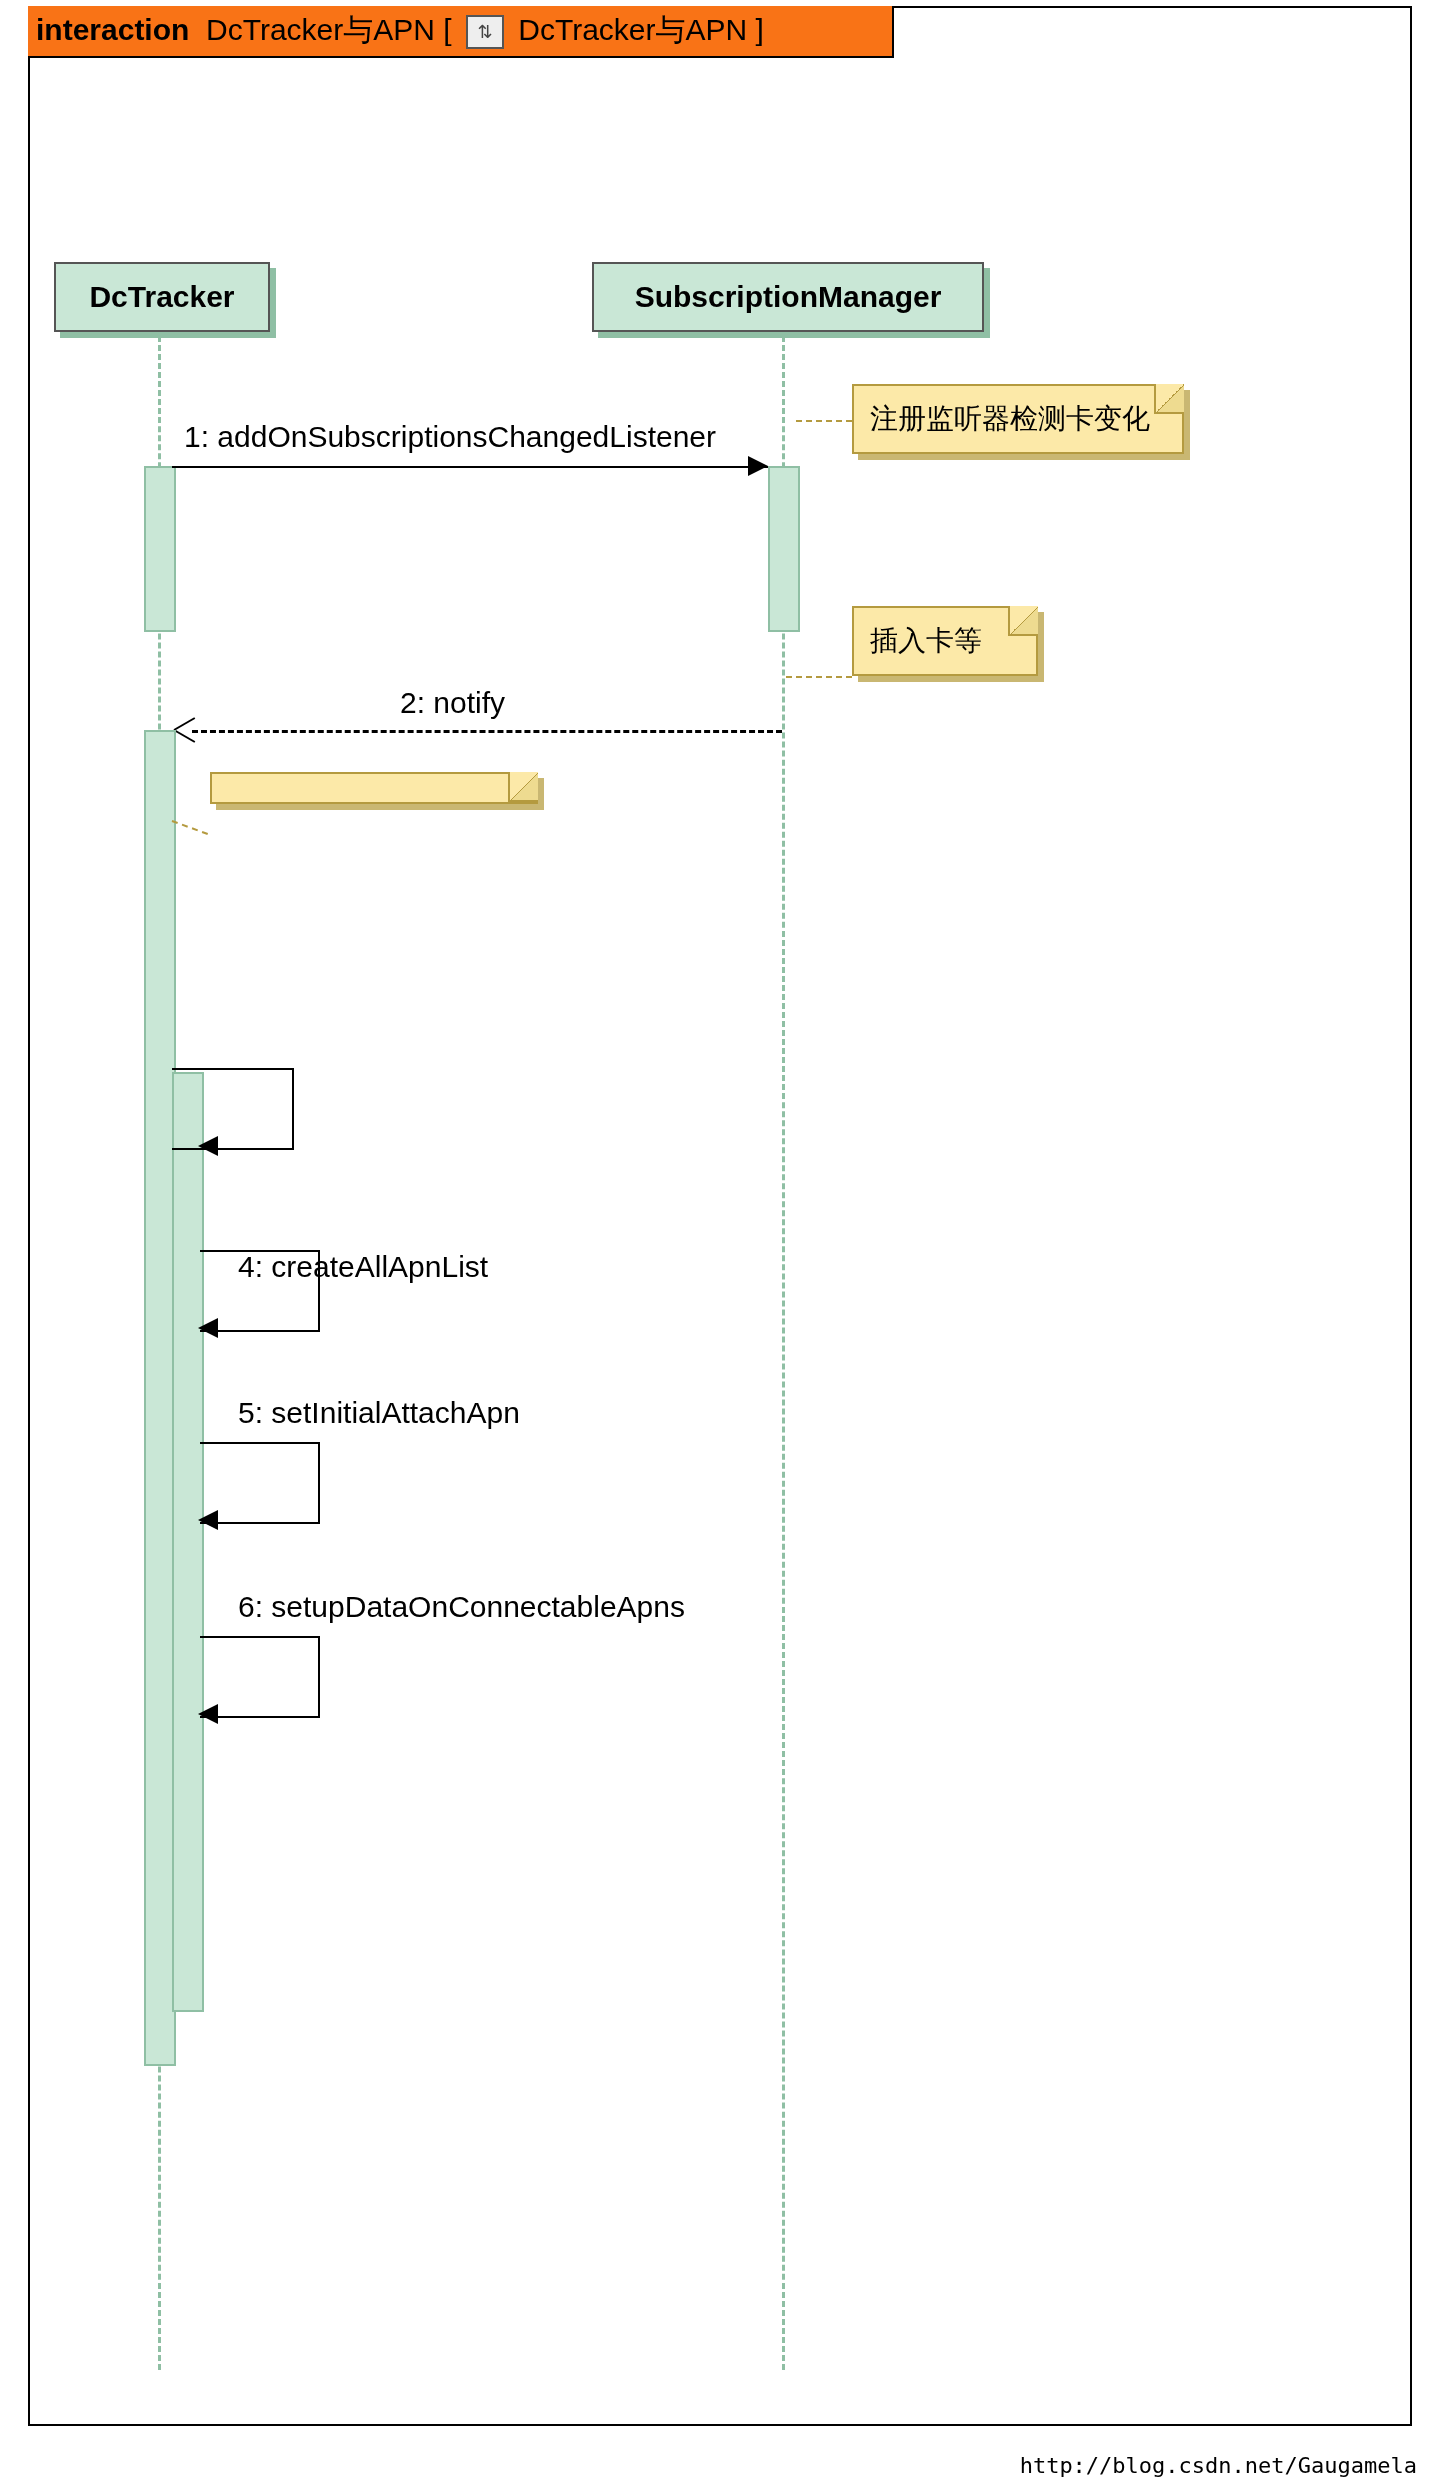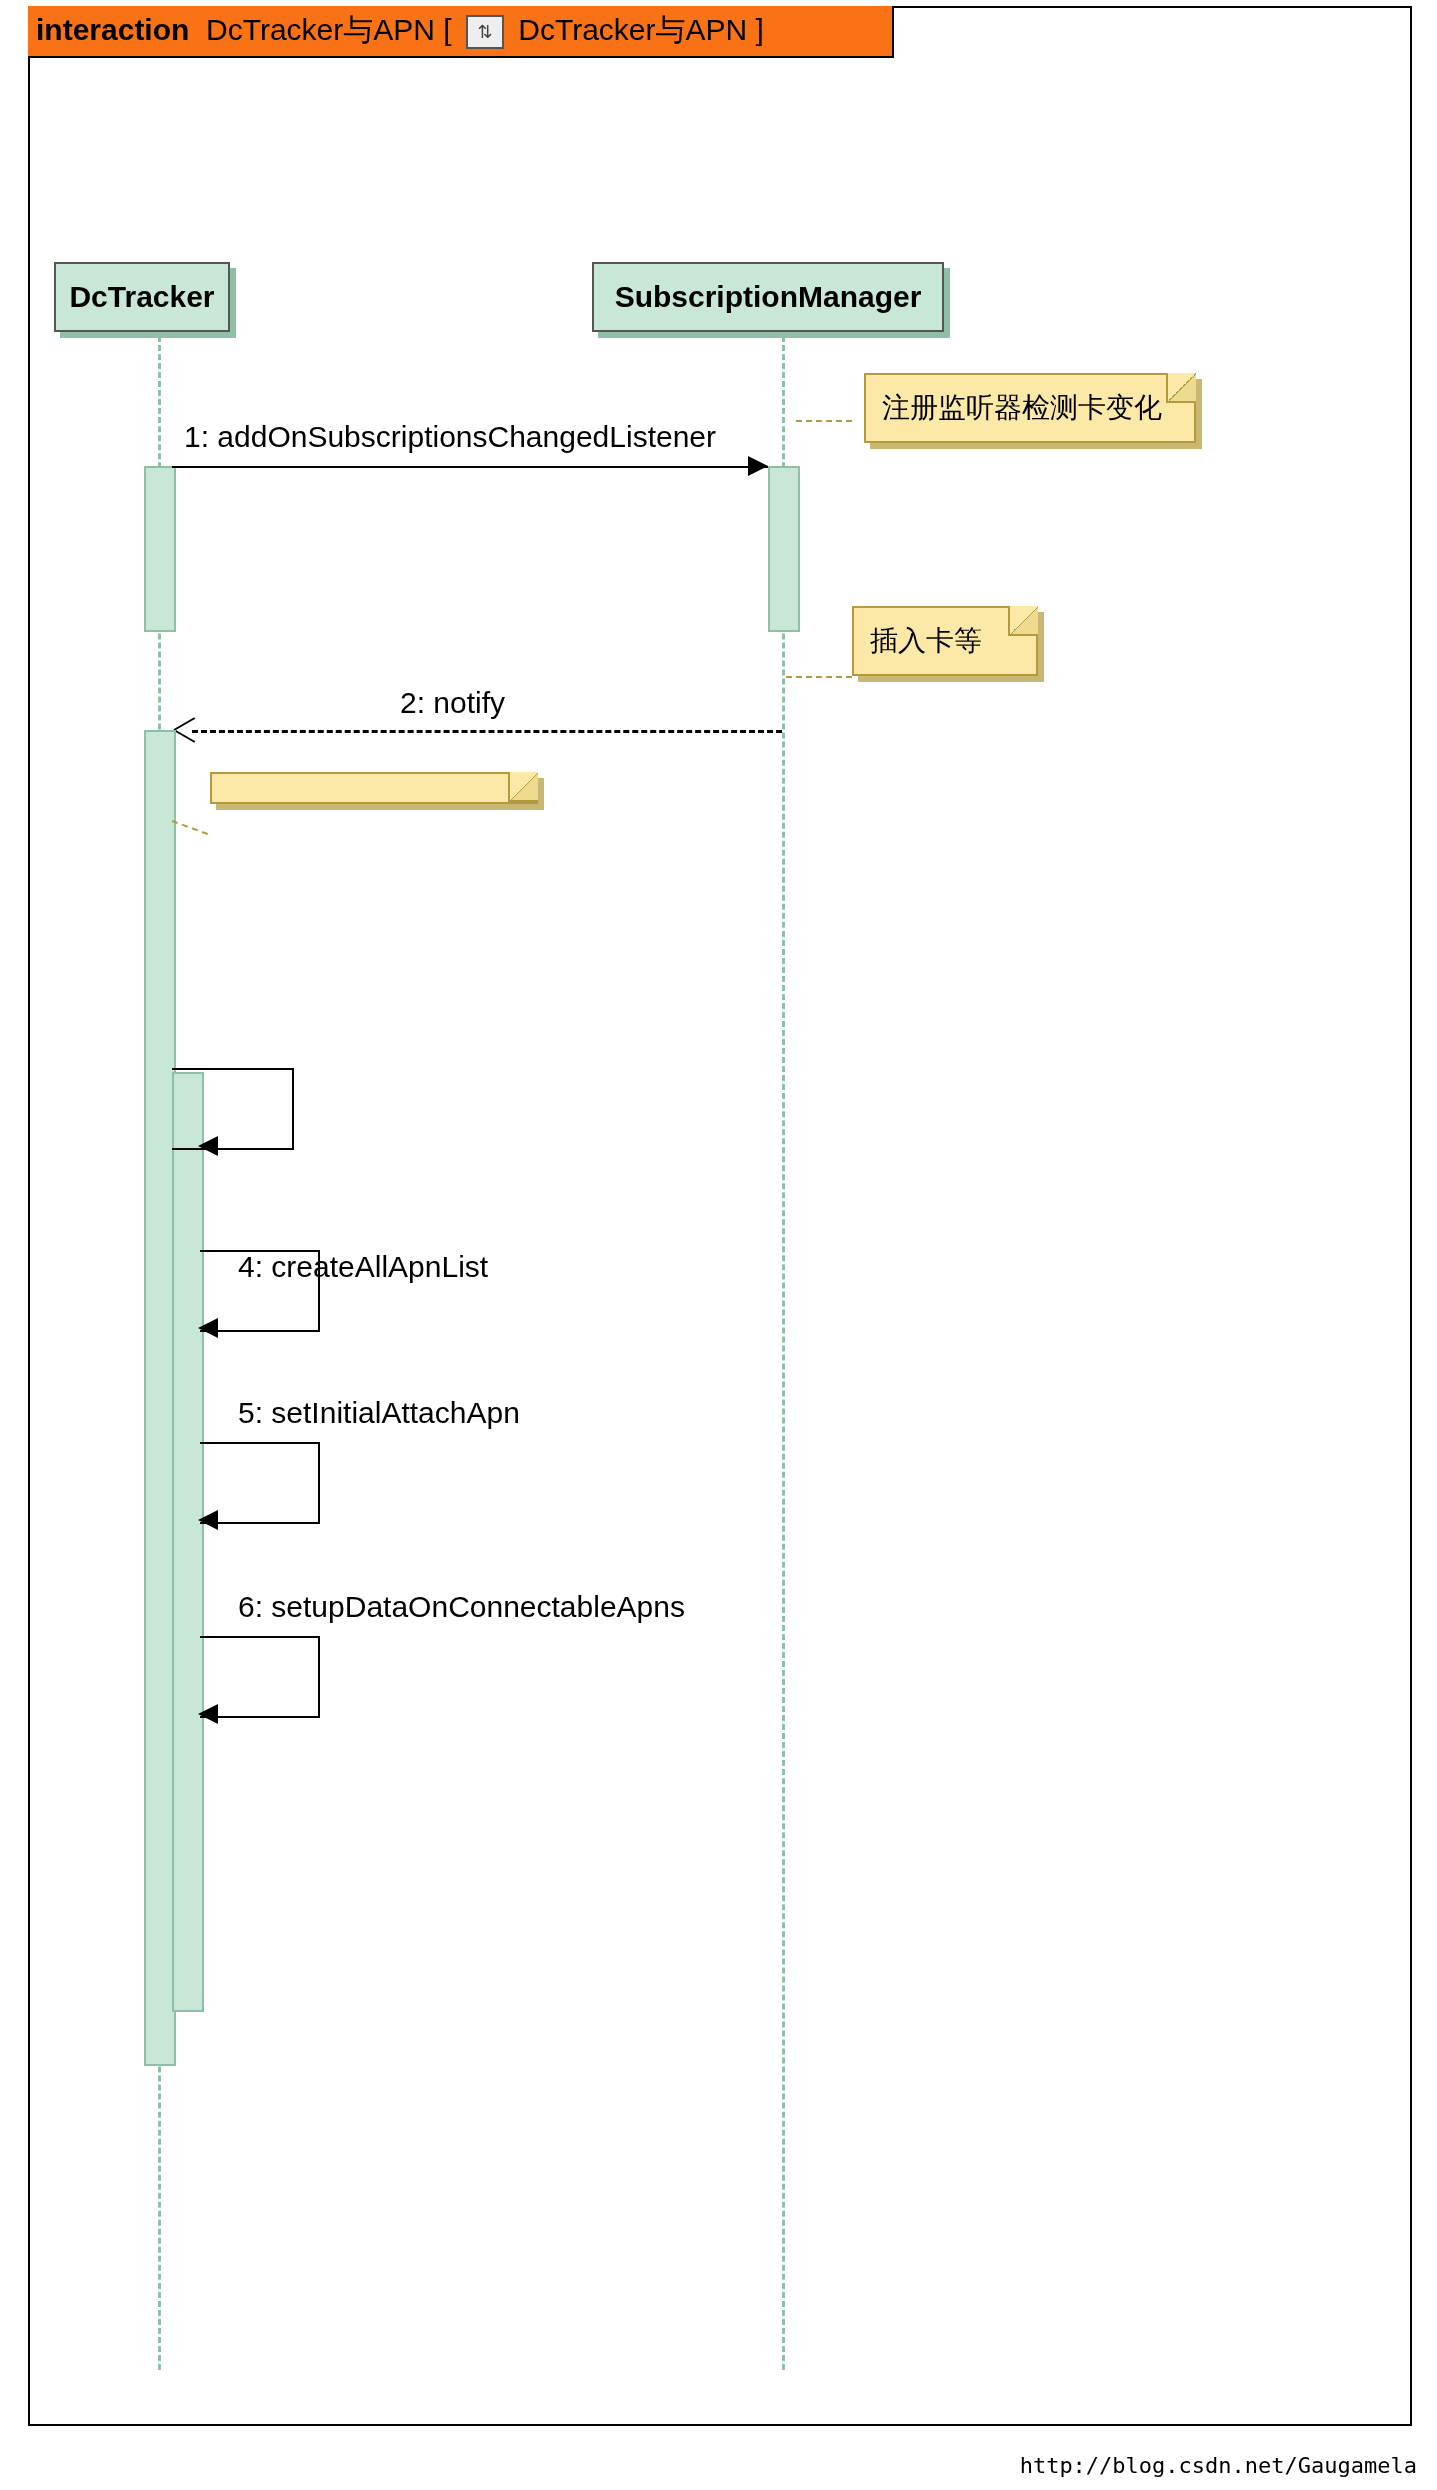--- a/index.html
+++ b/index.html
@@ -8,21 +8,21 @@
   .frame{position:absolute;border:2px solid #000;}
   
   .hdr-label{position:absolute;border:2px solid #000;background:#f97316;border-top:none;border-left:none;}
   .hdr-label .txt{font-size:30px;padding:4px 14px 8px 8px;white-space:nowrap;}
   .hdr-label .bold{font-weight:bold;}
   .hdr-ref{position:absolute;border:2px solid #000;background:#fff;border-top:none;}
   .hdr-ref .txt{font-size:30px;padding:4px 10px 8px 10px;white-space:nowrap;}
   
   .iconbox{display:inline-block;width:34px;height:30px;border:2px solid #555;background:#eee;vertical-align:middle;margin:0 6px;font-size:18px;line-height:30px;text-align:center;color:#444;}
   
-  .life-head{position:absolute;border:2px solid #555;background:#c9e7d6;box-shadow:6px 6px 0 #8fbfa4;font-size:30px;font-weight:bold;text-align:center;padding:16px 4px;white-space:nowrap;}
+  .life-head{position:absolute;border:2px solid #555;background:#c9e7d6;box-shadow:6px 6px 0 #8fbfa4;font-size:30px;font-weight:bold;text-align:center;padding:16px 24px;white-space:nowrap;}
   
   .life-line{position:absolute;border-left:3px dashed #8fbfa4;}
   
   .activ{position:absolute;background:#c9e7d6;border:2px solid #8fbfa4;}
   
   .msg-label{position:absolute;font-size:30px;white-space:nowrap;}
   
   .arrow-solid{position:absolute;height:0;border-top:2px solid #000;}
   .arrow-dashed{position:absolute;height:0;border-top:3px dashed #000;}
   
@@ -73,21 +73,21 @@
   <div class="life-line" style="left:782px;top:336px;height:2034px;"></div>
 
   <div class="activ" style="left:144px;top:466px;width:28px;height:162px;"></div>
 
   <div class="activ" style="left:768px;top:466px;width:28px;height:162px;"></div>
 
   <div class="msg-label" style="left:184px;top:420px;">1: addOnSubscriptionsChangedListener</div>
   <div class="arrow-solid" style="left:172px;top:466px;width:596px;"></div>
   <div class="arrowhead-r" style="left:748px;top:456px;"></div>
 
-  <div class="note" style="left:852px;top:373px;width:296px;margin-left:12px;">
+  <div class="note" style="left:852px;top:384px;width:296px;">
     <div class="fold"></div>
     <span>注册监听器检测卡变化</span>
   </div>
   <div class="note-conn" style="left:796px;top:420px;width:56px;"></div>
 
   <div class="note" style="left:852px;top:606px;width:150px;">
     <div class="fold"></div>
     <span>插入卡等</span>
   </div>
   <div class="note-conn" style="left:786px;top:676px;width:66px;"></div>

